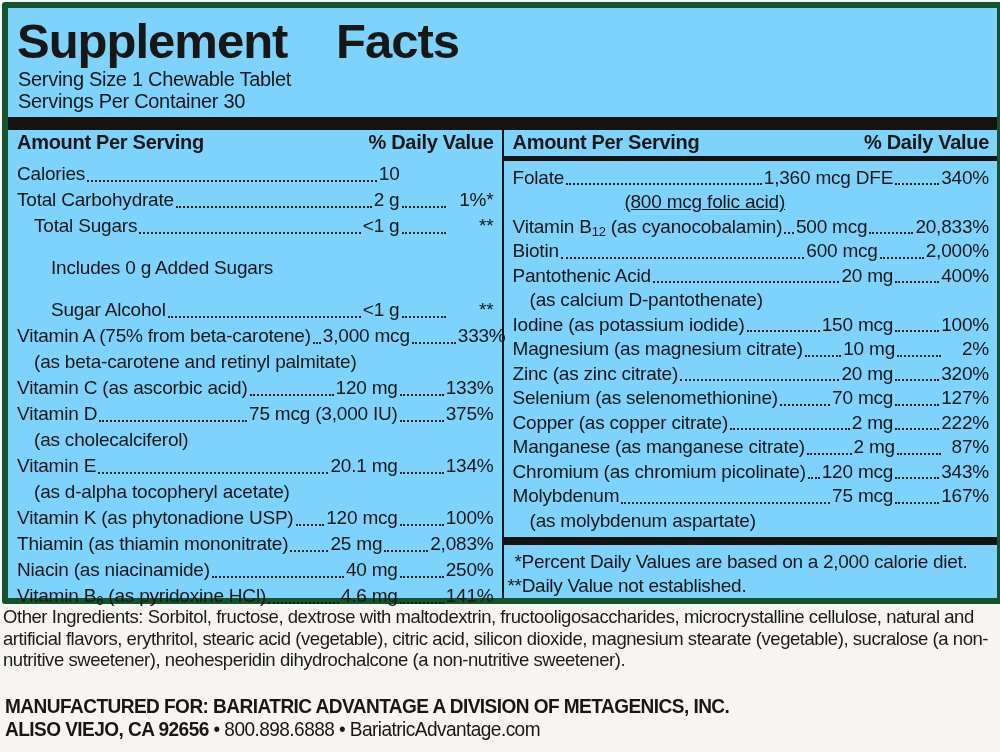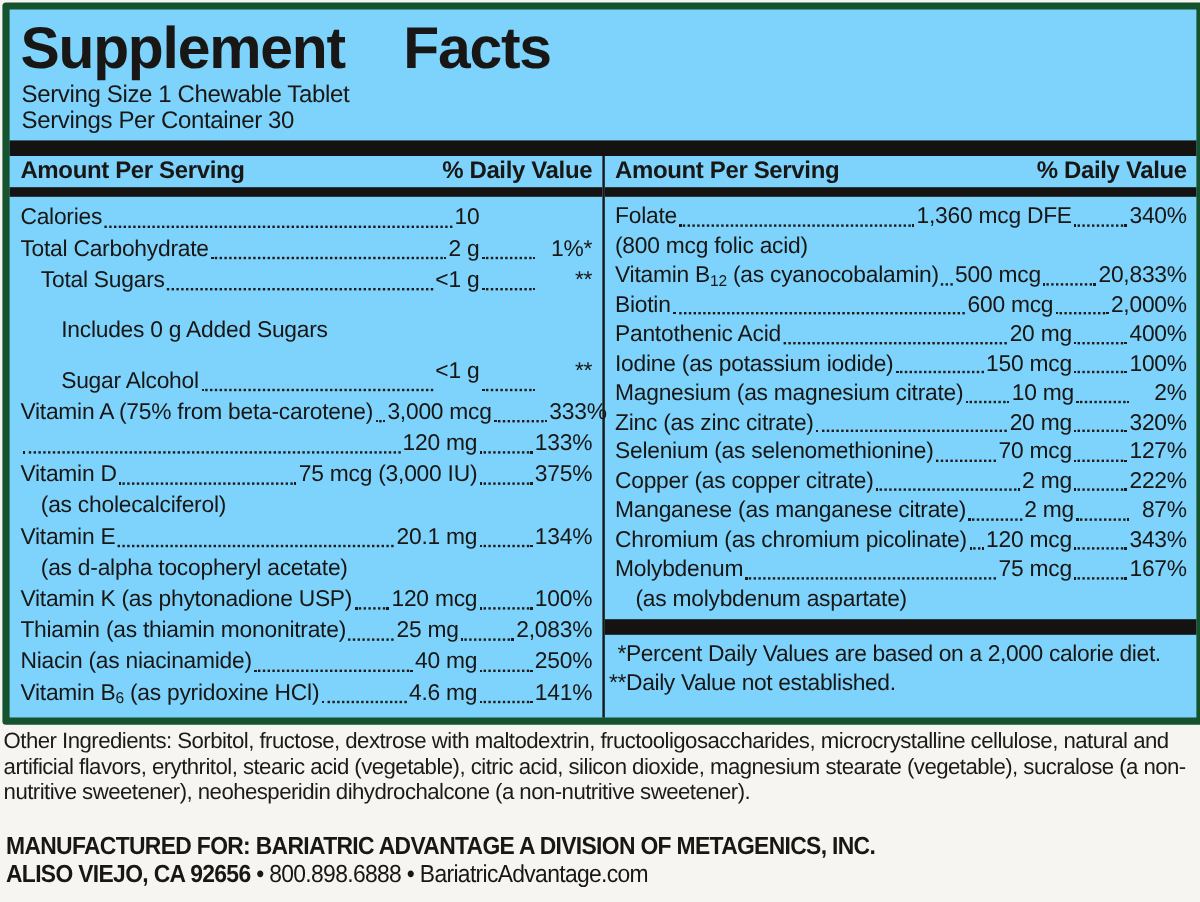--- a/index.html
+++ b/index.html
@@ -31,35 +31,35 @@
   .col-right{border-left:2px solid #181715;}
   .col-head{
     display:flex;justify-content:space-between;align-items:flex-end;
     font-weight:bold;font-size:20px;letter-spacing:-0.3px;
     padding:3px 8px 2px 9px;height:26px;box-sizing:border-box;
   }
   .bar-thin{height:8px;background:#151311;}
   .rows{padding:5px 8px 0 9px;font-size:19px;letter-spacing:-0.2px;}
   .col-left .rows{line-height:26px;}
   .col-right .rows{line-height:24.5px;}
-  .row{display:flex;align-items:center;white-space:nowrap;}
+  .row{display:flex;align-items:flex-end;white-space:nowrap;}
   .nm{white-space:nowrap;}
   .ind1{padding-left:17px;}
   .ind2{padding-left:34px;margin-top:16px;}
   .lead{
     flex:1 1 auto;min-width:8px;
     border-bottom:2.6px dotted #1b1a18;
     align-self:flex-end;margin:0 2px 5px 2px;
   }
   .lead2{flex:0 0 44px;}
   .lead.blank{border-bottom:none;}
   .amt{white-space:nowrap;}
   .dv{min-width:46px;text-align:right;white-space:nowrap;}
   .subline{padding-left:17px;}
-  .subline-right{text-align:left;padding-right:92px;}
+  .subline-right{text-align:center;padding-right:92px;text-decoration:underline;}
   .subscr{font-size:13px;vertical-align:baseline;position:relative;top:3px;line-height:0;}
   .bar-footnote{height:13px;background:#151311;margin:4px 0 5px 0;}
   .footnotes{padding:0 8px 0 4px;font-size:19px;line-height:24px;letter-spacing:-0.3px;}
   .fn1{padding-left:7px;}
   .ingredients{
     position:absolute;left:3px;top:606px;width:994px;
     font-size:18.5px;line-height:21.5px;letter-spacing:-0.45px;
     color:#1c1b19;
   }
   .footer{
@@ -126,22 +126,24 @@
           <span class="dv">**</span>
         </div>
 
         <div class="row">
           <span class="nm">Vitamin A (75% from beta-carotene)</span>
           <span class="lead"></span>
           <span class="amt">3,000 mcg</span>
           <span class="lead lead2"></span>
           <span class="dv">333%</span>
         </div>
-
-        <div class="row">
+        <div class="subline">(as beta-carotene and retinyl palmitate)</div>
+
+        <div class="row">
+          <span class="nm">Vitamin C (as ascorbic acid)</span>
           <span class="lead"></span>
           <span class="amt">120 mg</span>
           <span class="lead lead2"></span>
           <span class="dv">133%</span>
         </div>
 
         <div class="row">
           <span class="nm">Vitamin D</span>
           <span class="lead"></span>
           <span class="amt">75 mcg (3,000 IU)</span>
@@ -228,20 +230,21 @@
           <span class="dv">2,000%</span>
         </div>
 
         <div class="row">
           <span class="nm">Pantothenic Acid</span>
           <span class="lead"></span>
           <span class="amt">20 mg</span>
           <span class="lead lead2"></span>
           <span class="dv">400%</span>
         </div>
+        <div class="subline">(as calcium D-pantothenate)</div>
 
         <div class="row">
           <span class="nm">Iodine (as potassium iodide)</span>
           <span class="lead"></span>
           <span class="amt">150 mcg</span>
           <span class="lead lead2"></span>
           <span class="dv">100%</span>
         </div>
 
         <div class="row">

